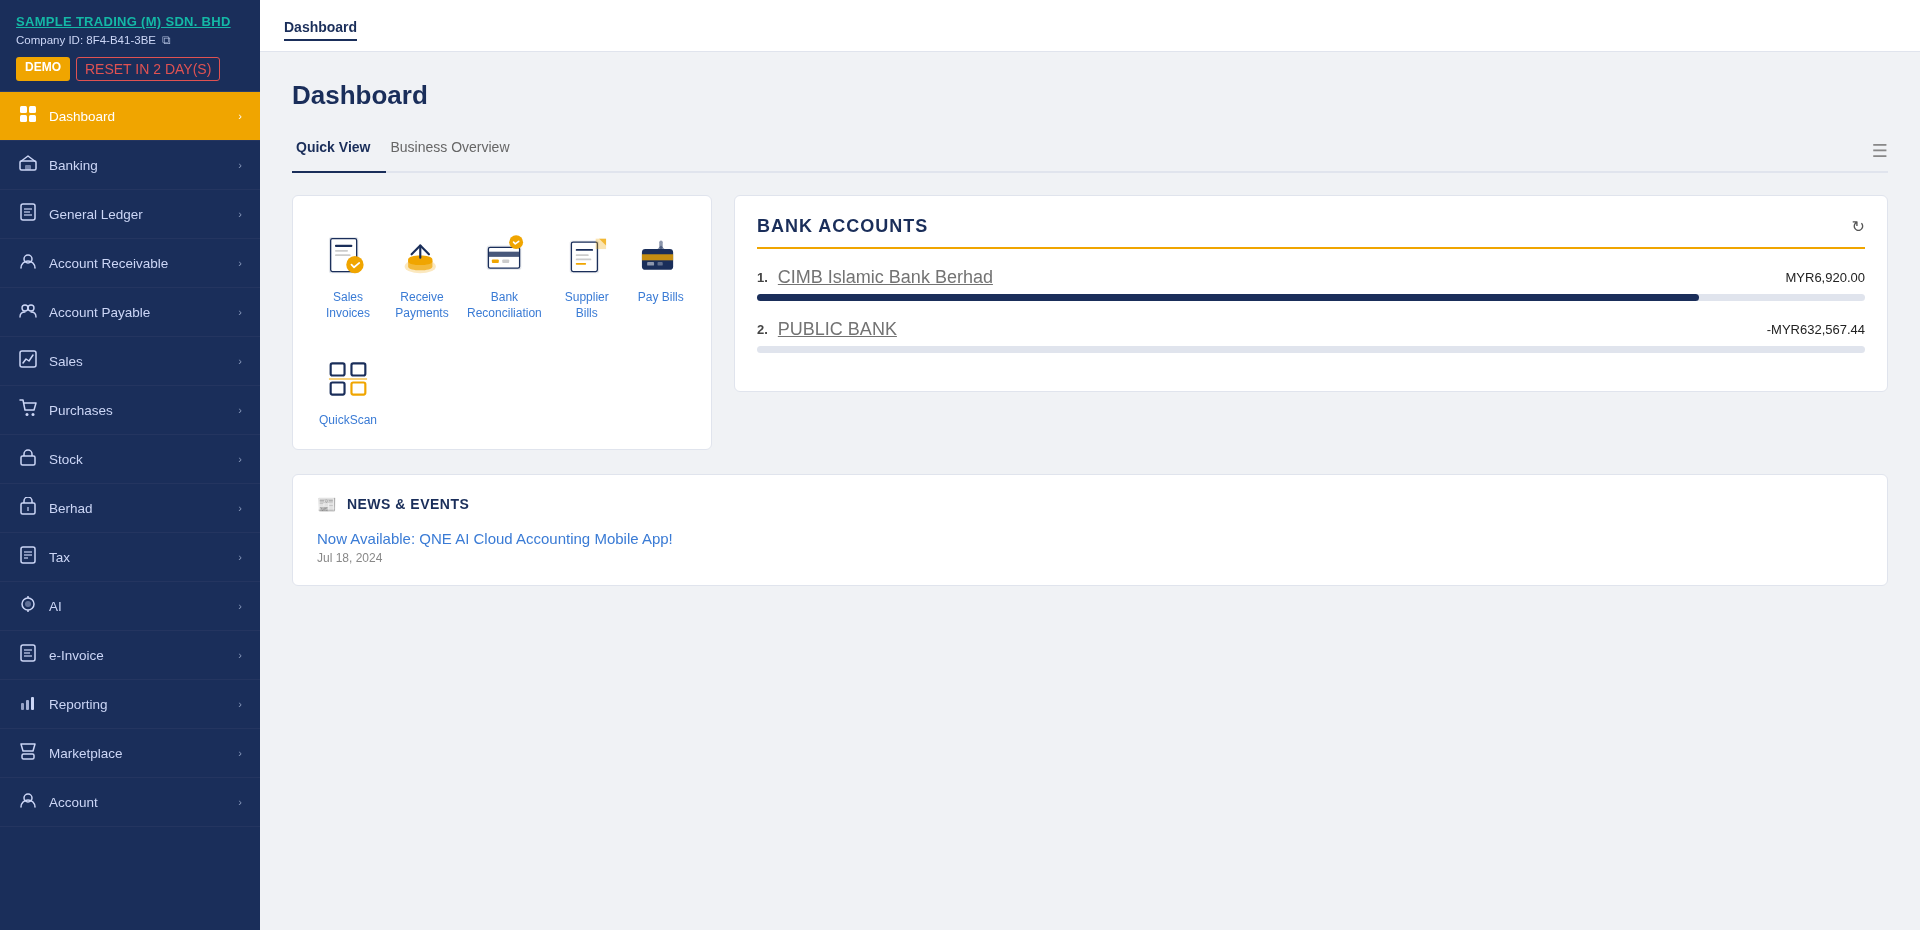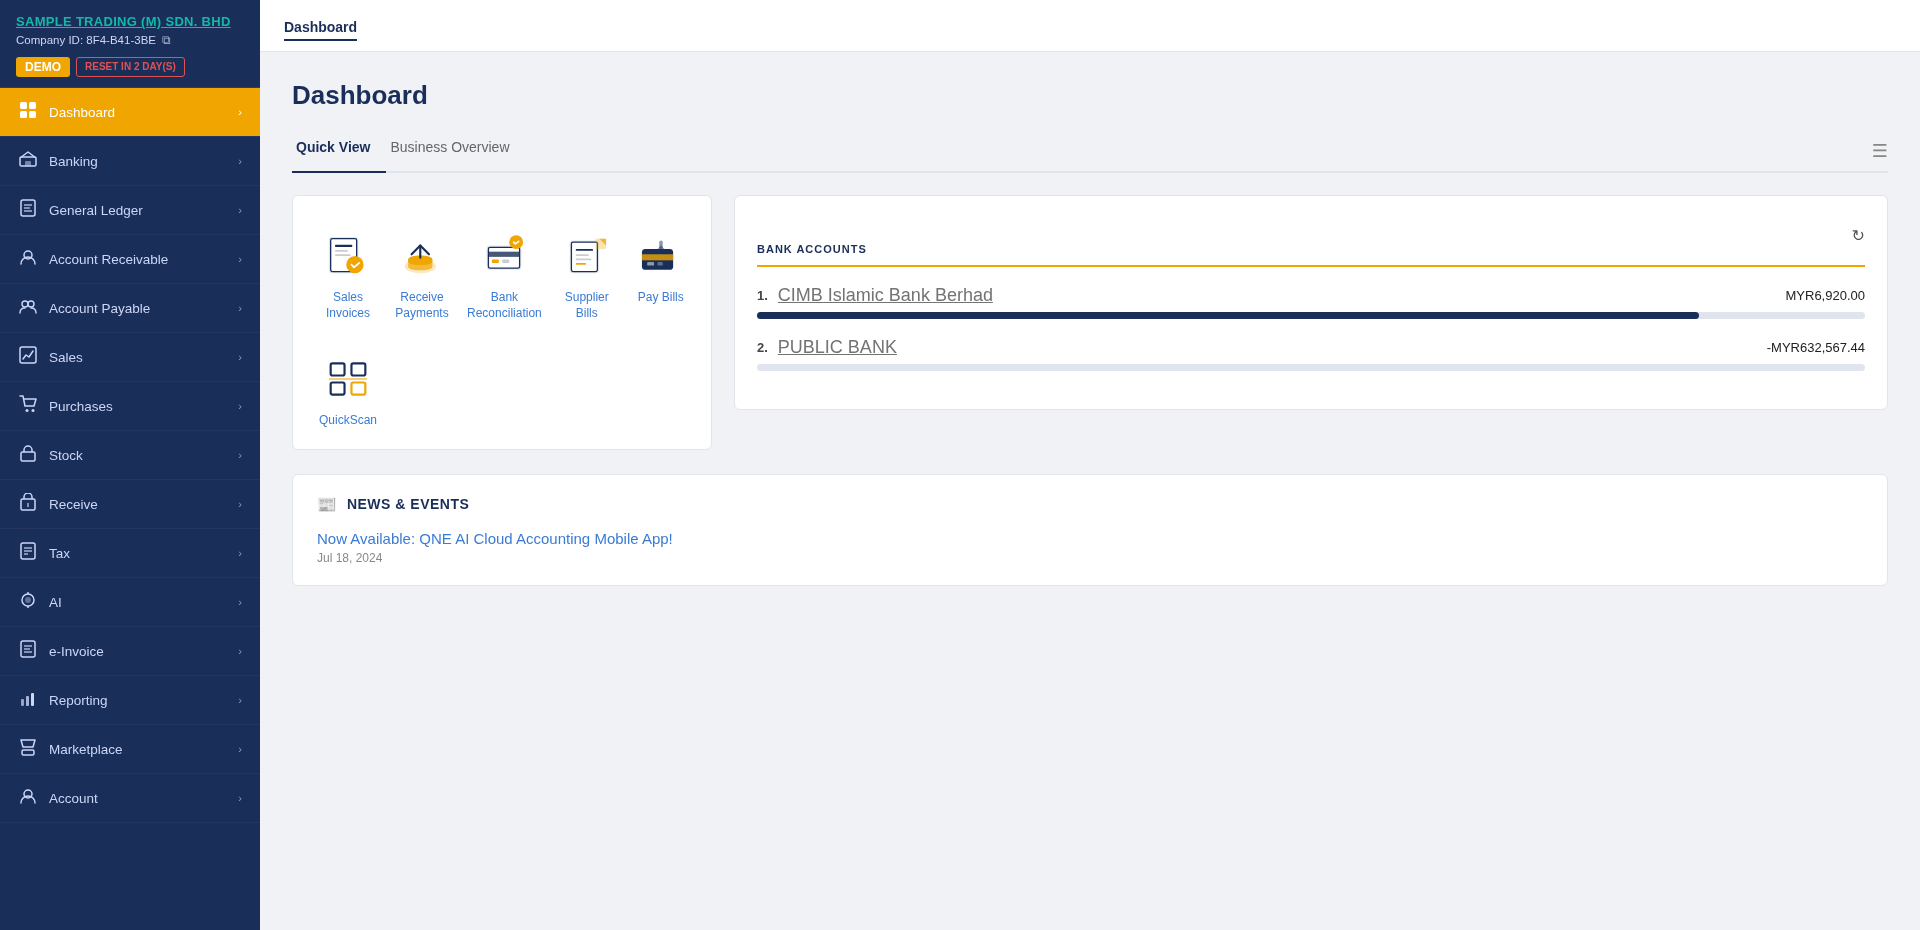--- a/index.html
+++ b/index.html
@@ -52,22 +52,22 @@
       background: #f0a500;
       color: #fff;
       font-size: 12px;
       font-weight: 700;
       padding: 3px 9px;
       border-radius: 3px;
     }
     .badge-reset {
       background: transparent;
       color: #e05252;
-      font-size: 10px;
-      font-weight: 700;
+      font-size: 14px;
+      font-weight: 400;
       padding: 3px 8px;
       border-radius: 3px;
       border: 1px solid #e05252;
     }
     .nav-item {
       display: flex;
       align-items: center;
       justify-content: space-between;
       padding: 13px 18px;
       cursor: pointer;
@@ -229,25 +229,24 @@
     }
     #bank-header {
       display: flex;
       align-items: center;
       justify-content: space-between;
       border-bottom: 2px solid #f0a500;
       padding-bottom: 10px;
       margin-bottom: 18px;
     }
     #bank-title {
-      font-size: 11px;
+      font-size: 18px;
       font-weight: 700;
       color: #1a2e5a;
       letter-spacing: 1px;
-      margin-top: 27px;
     }
     #refresh-icon {
       font-size: 16px;
       color: #555;
       cursor: pointer;
     }
     .bank-row {
       margin-bottom: 18px;
     }
     .bank-row-top {
@@ -421,21 +420,21 @@
     </div>
     <span class="nav-chevron">›</span>
   </div>
       <div class="nav-item">
     <div class="nav-left">
       <span class="nav-icon"><svg width="18" height="18" viewBox="0 0 18 18" fill="none">
               <rect x="2" y="6" width="14" height="11" rx="1.5" stroke="currentColor" stroke-width="1.5"></rect>
               <path d="M5 6V4a4 4 0 018 0v2" stroke="currentColor" stroke-width="1.5"></path>
               <line x1="9" y1="10" x2="9" y2="14" stroke="currentColor" stroke-width="1.2"></line>
             </svg></span>
-      <span>Receive</span>
+      <span>Berhad</span>
     </div>
     <span class="nav-chevron">›</span>
   </div>
       <div class="nav-item">
     <div class="nav-left">
       <span class="nav-icon"><svg width="18" height="18" viewBox="0 0 18 18" fill="none">
               <rect x="2" y="1" width="14" height="16" rx="2" stroke="currentColor" stroke-width="1.5"></rect>
               <line x1="5" y1="6" x2="13" y2="6" stroke="currentColor" stroke-width="1.2"></line>
               <line x1="5" y1="9" x2="13" y2="9" stroke="currentColor" stroke-width="1.2"></line>
               <line x1="5" y1="12" x2="9" y2="12" stroke="currentColor" stroke-width="1.2"></line>

